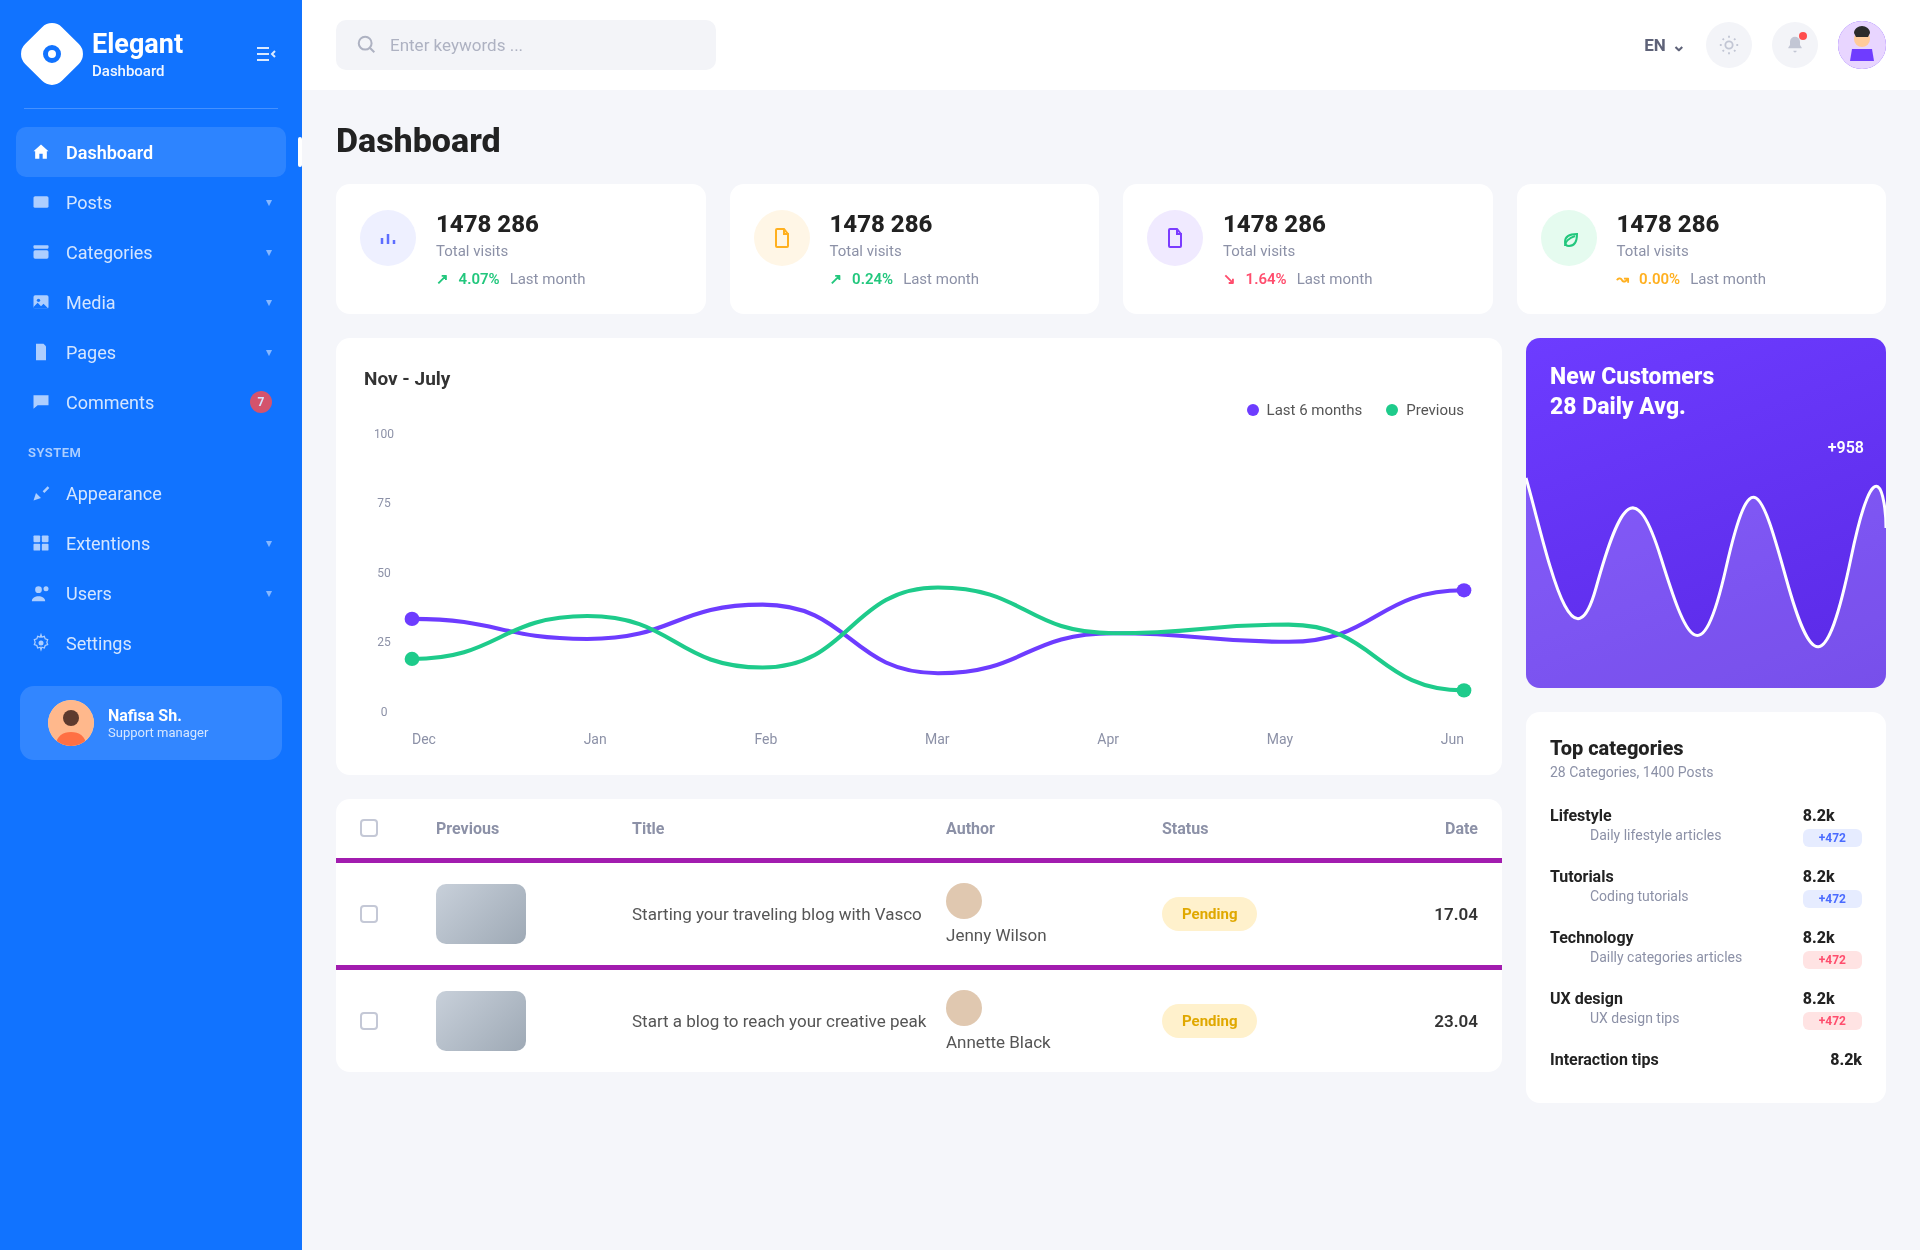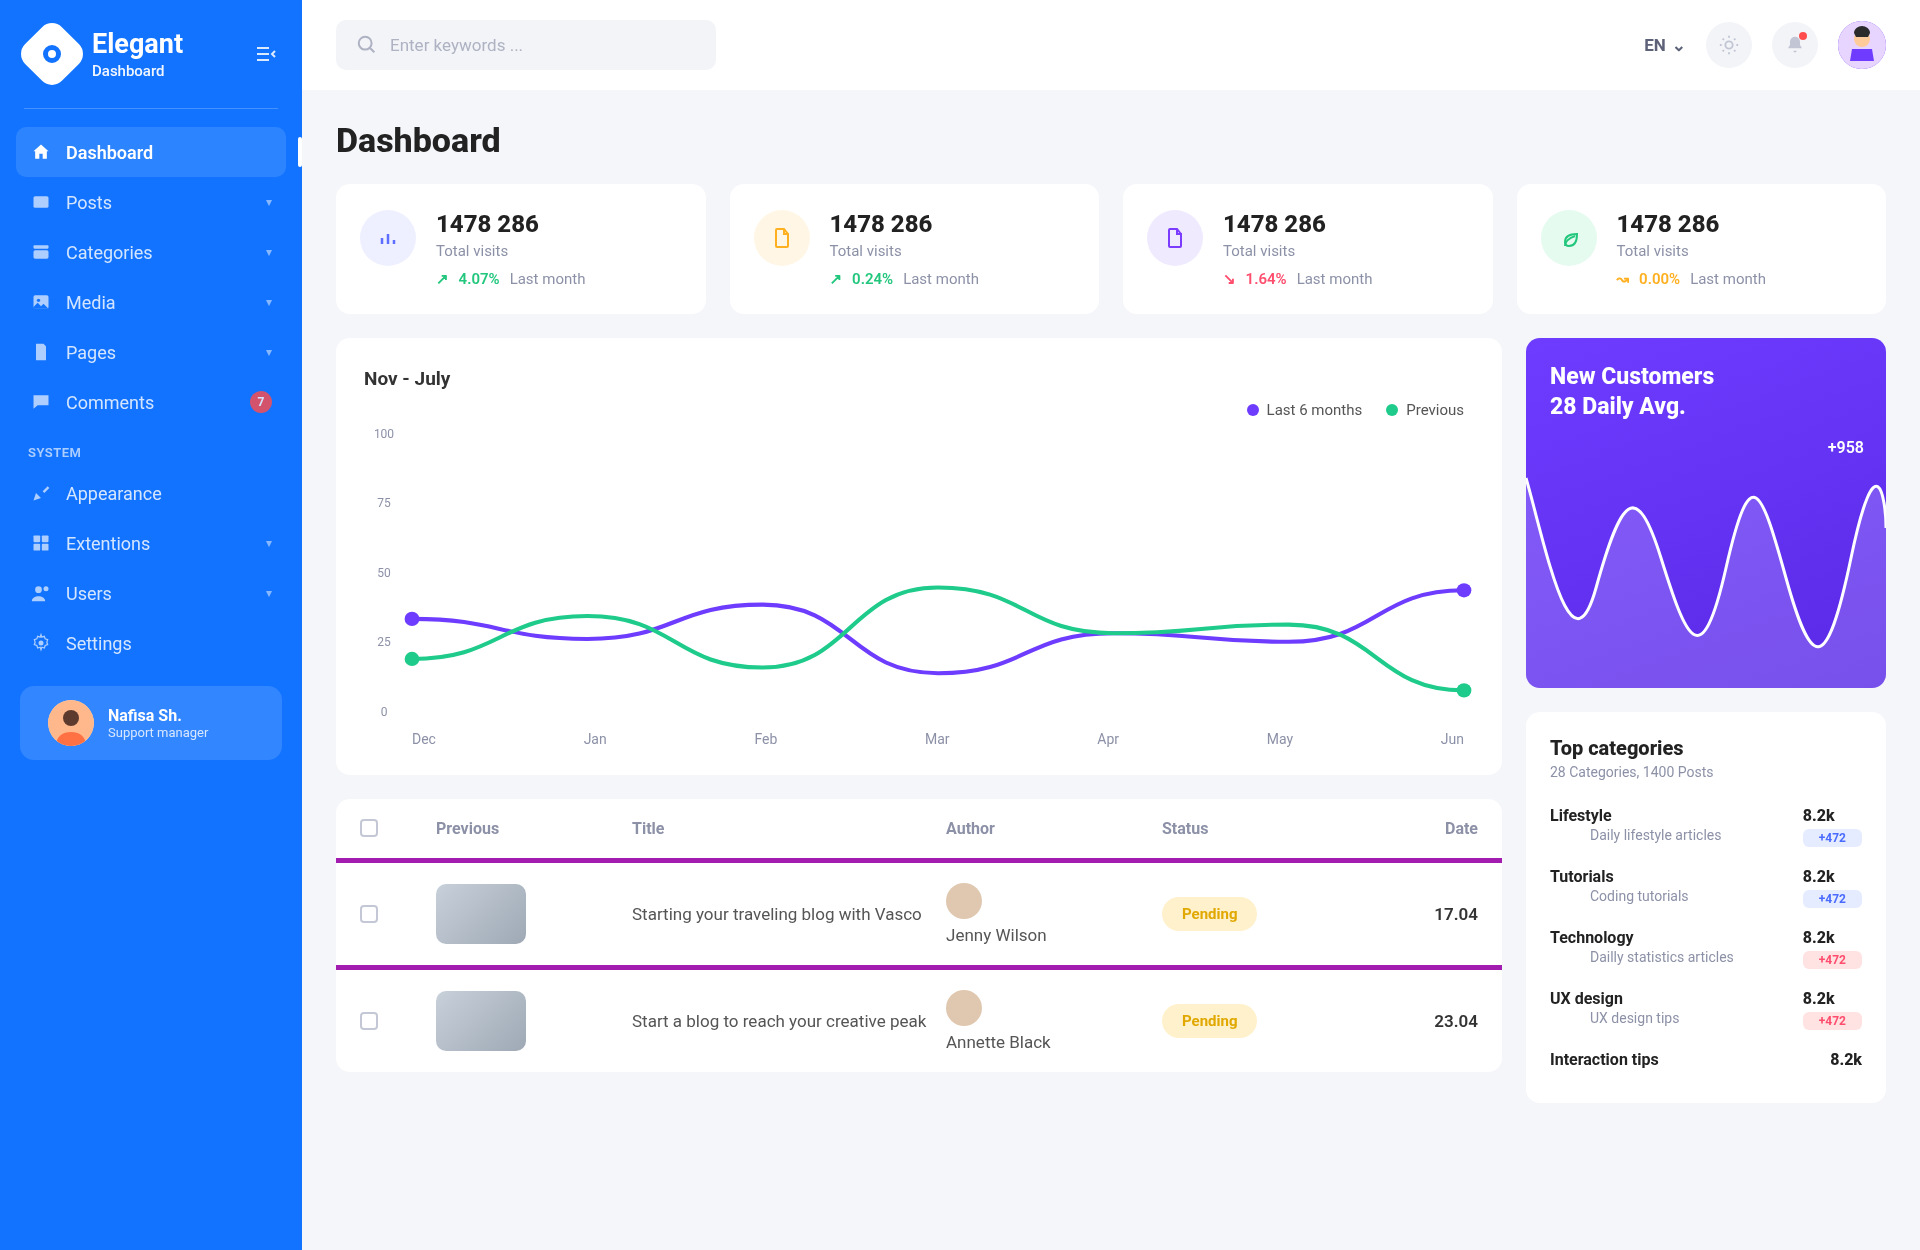--- a/index.html
+++ b/index.html
@@ -460,21 +460,21 @@
               <div class="cat-row">
                 <div class="cat-left">
                   <div class="name">Tutorials</div>
                   <div class="desc">Coding tutorials</div>
                 </div>
   <div class="cat-right"><div class="val">8.2k</div><span class="cat-badge blue">+472</span></div>
               </div>
               <div class="cat-row">
                 <div class="cat-left">
                   <div class="name">Technology</div>
-                  <div class="desc">Dailly statistics articles</div>
+                  <div class="desc">Dailly categories articles</div>
                 </div>
   <div class="cat-right"><div class="val">8.2k</div><span class="cat-badge red">+472</span></div>
               </div>
               <div class="cat-row">
                 <div class="cat-left">
                   <div class="name">UX design</div>
                   <div class="desc">UX design tips</div>
                 </div>
   <div class="cat-right"><div class="val">8.2k</div><span class="cat-badge red">+472</span></div>
               </div>

